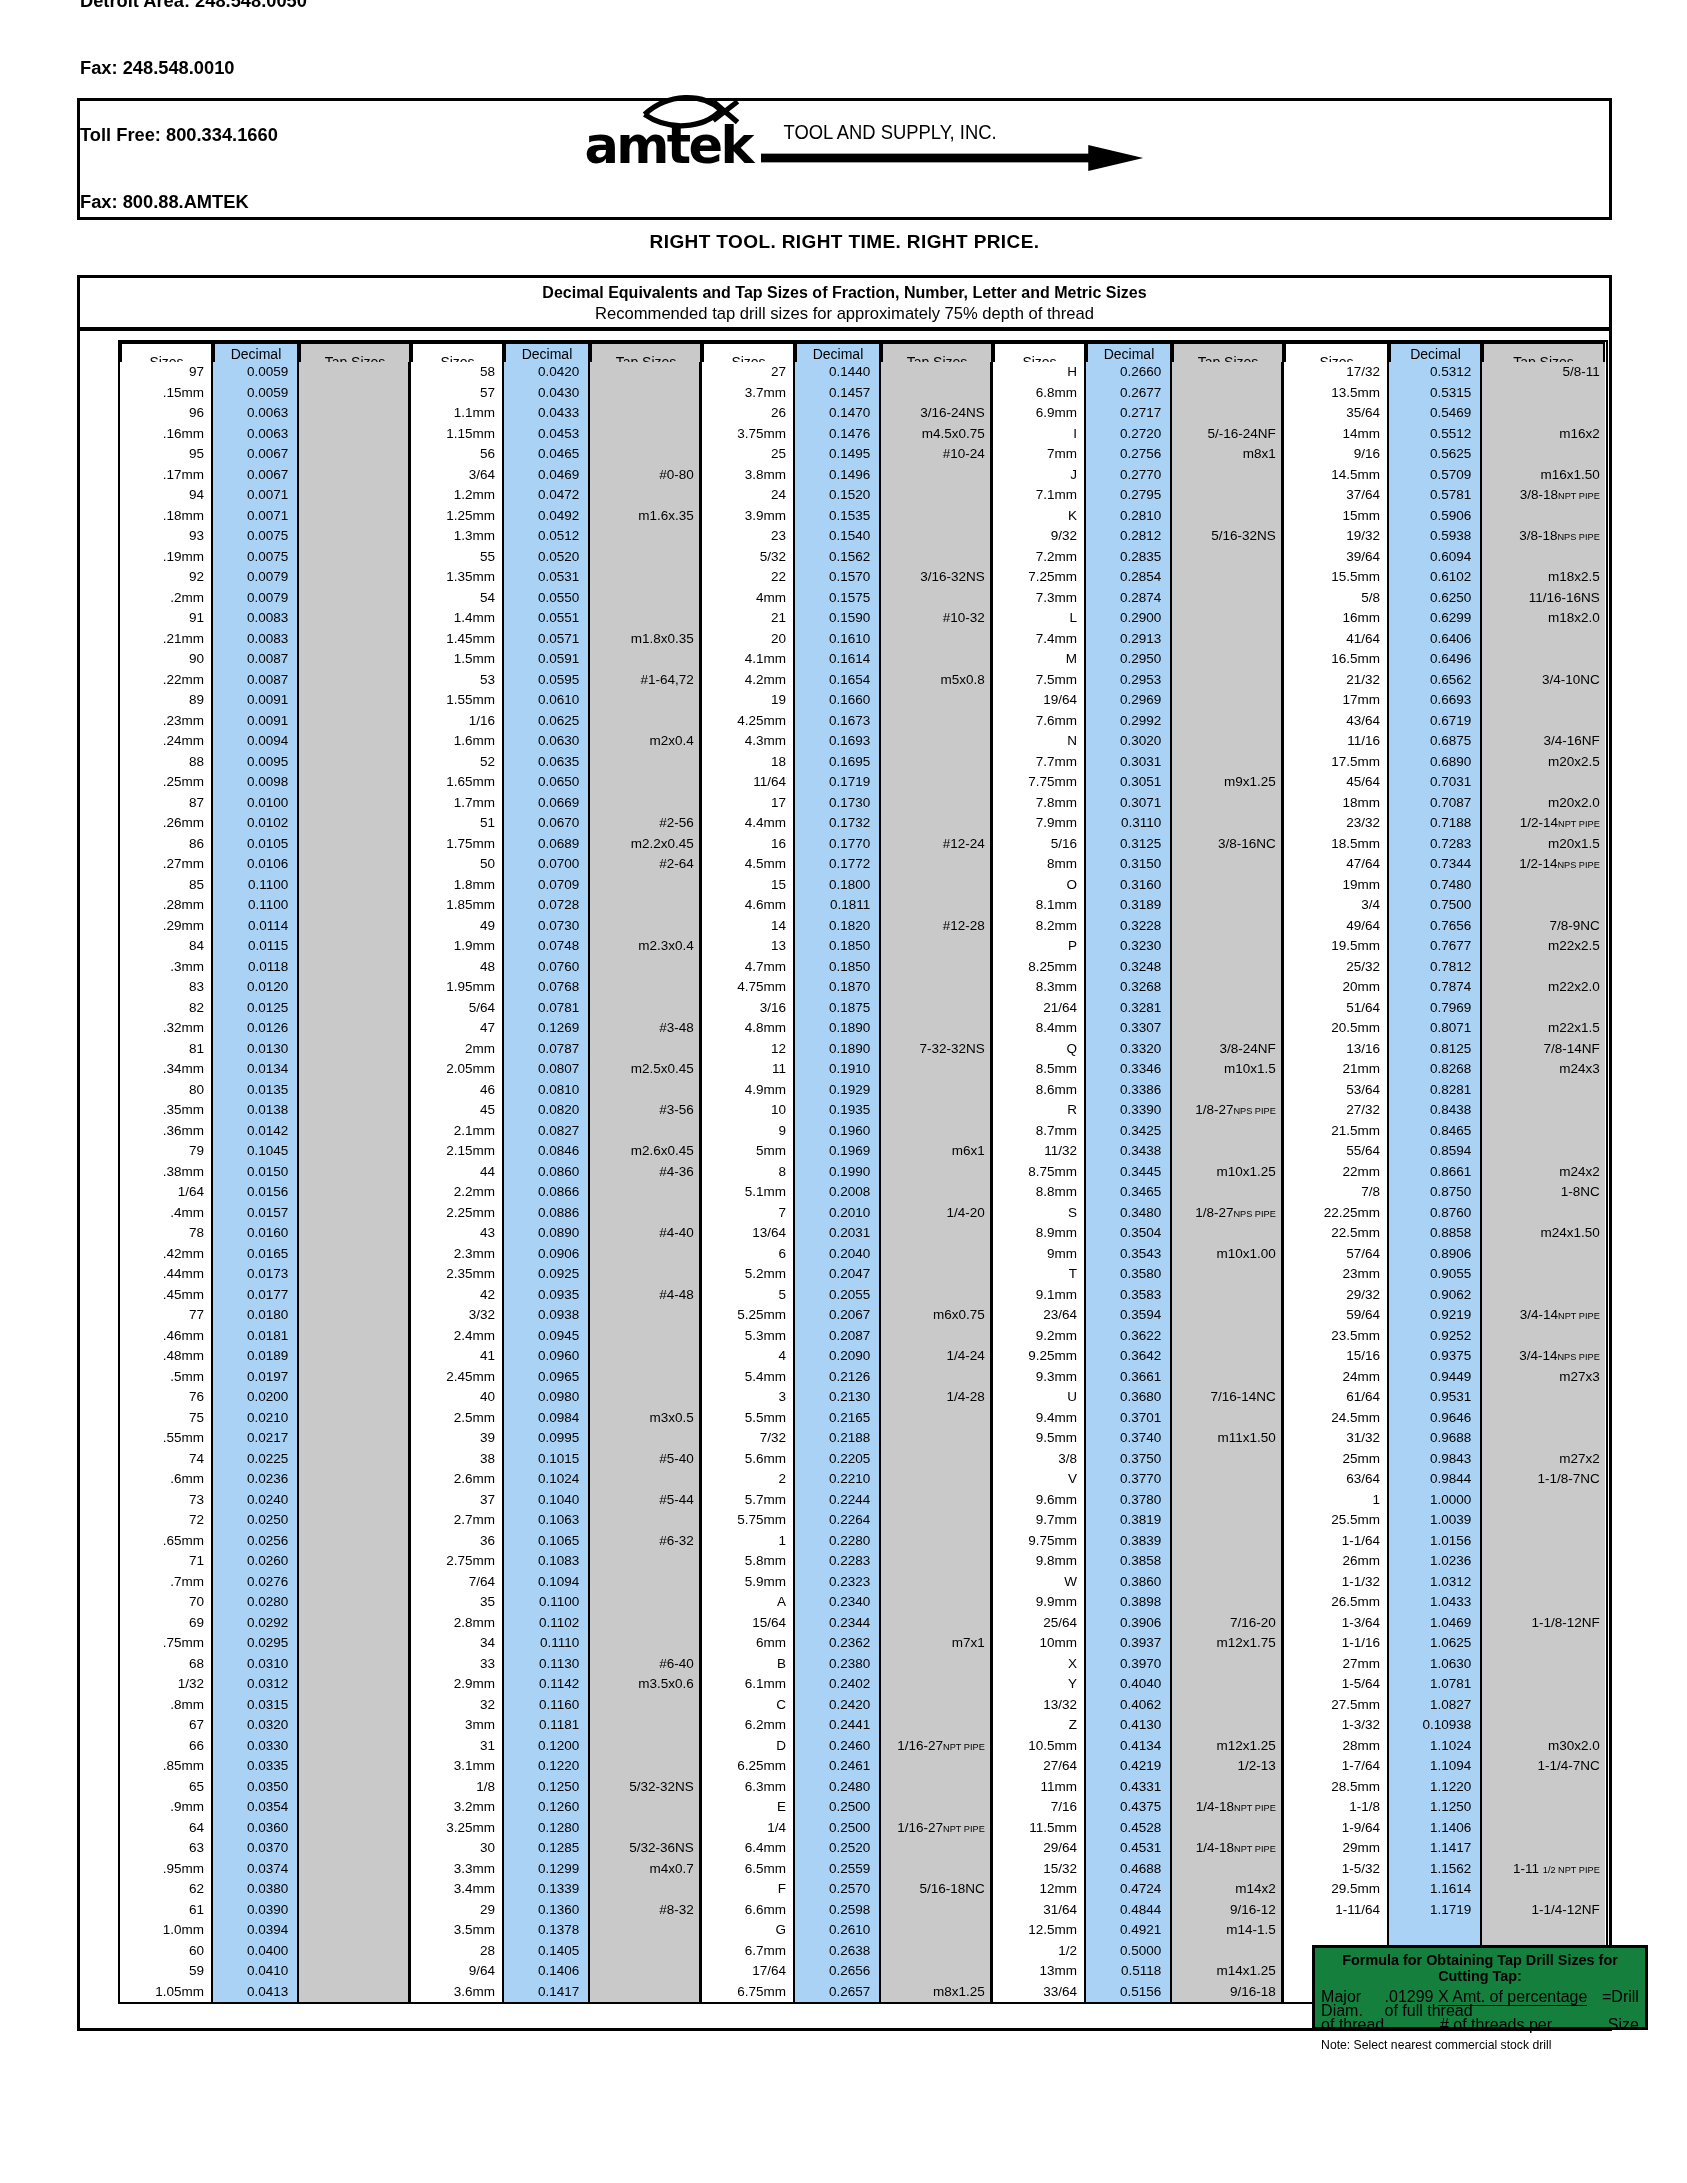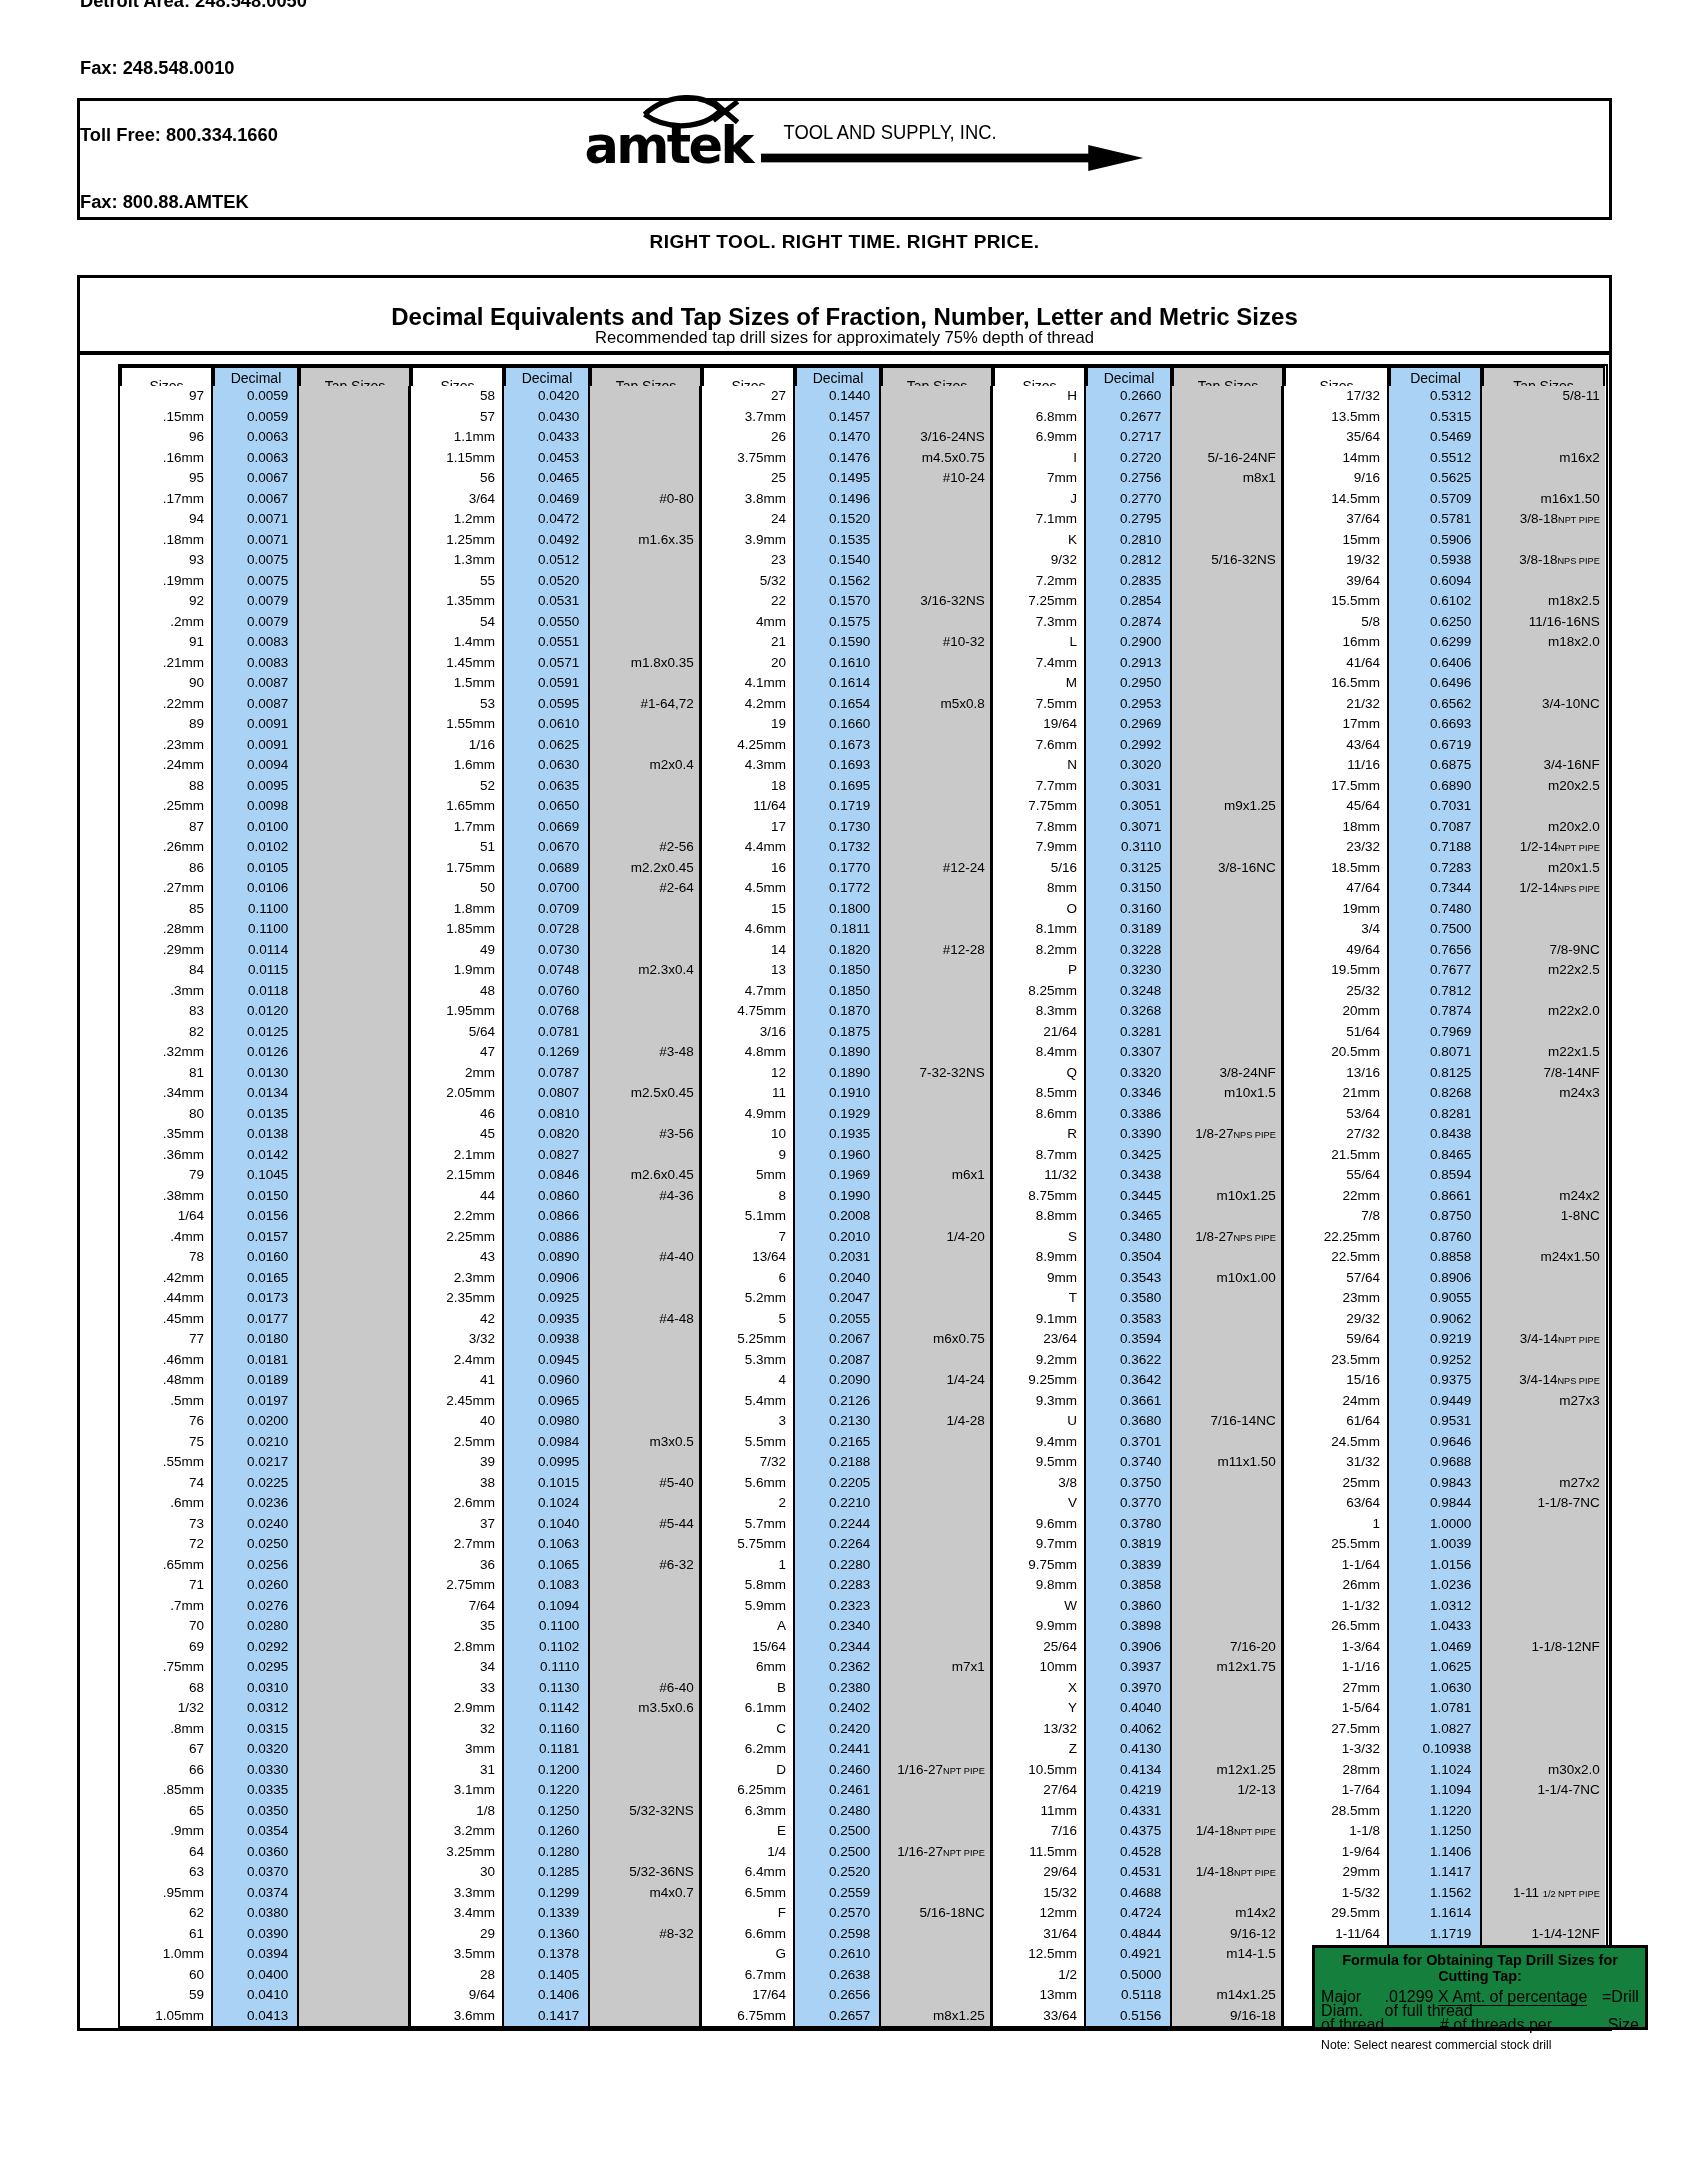--- a/index.html
+++ b/index.html
@@ -37,21 +37,21 @@
   .slogan{
     position:absolute;top:231px;left:77px;width:1535px;text-align:center;
     font-weight:bold;font-size:19px;letter-spacing:0.4px;
   }
   
   .table-box{
     position:absolute;left:77px;top:275px;width:1535px;height:1756px;
     border:3.5px solid #000;box-sizing:border-box;background:#fff;
   }
   .title-block{border-bottom:4.4px solid #000;padding:2.6px 0 4.4px 0;text-align:center;}
-  .tbl-title{font-size:24px;font-weight:bold;line-height:23px;margin-top:24px;}
+  .tbl-title{font-size:16px;font-weight:bold;line-height:23px;}
   .tbl-subtitle{font-size:16.6px;line-height:19px;}
   .rule-gap{height:8.7px;}
   .grid{
     margin-left:38px;width:1490px;box-sizing:border-box;
     border:2.6px solid #000;
     display:grid;
     grid-template-columns:93px 86px 112px 93px 86px 112px 93px 86px 112px 93px 86px 112px 105px 93px 123px;
     grid-auto-rows:20.5px;
     background:#fff;
   }

